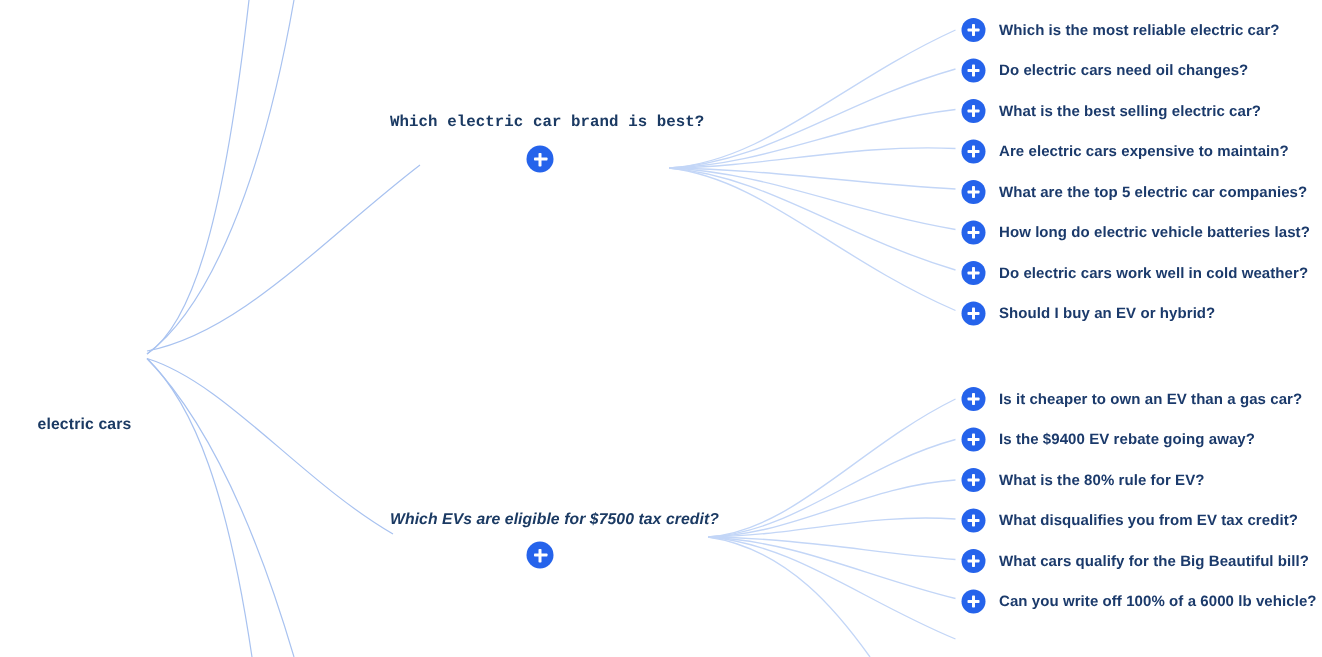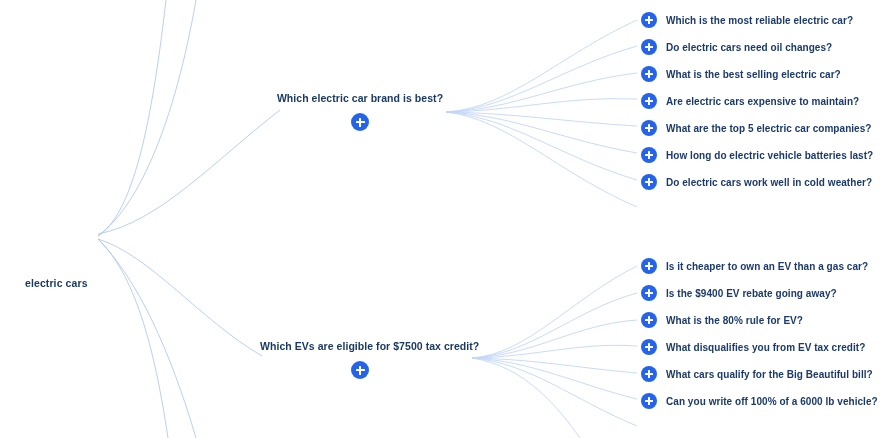--- a/index.html
+++ b/index.html
@@ -87,22 +87,22 @@
   }
   .plus-btn::before {
     left: 4.5px; top: 8.2px;
     width: 9px; height: 2px;
   }
   .plus-btn::after {
     left: 8.2px; top: 4.5px;
     width: 2px; height: 9px;
   }
 
-  #branch-top  { left: 260px; top: 92px;  width: 200px; }
-  #branch-bot  { left: 260px; top: 340px; width: 200px; }
+  #branch-top  { left: 260px; top: 76px;  width: 200px; font-family: Liberation Mono, monospace; }
+  #branch-bot  { left: 260px; top: 340px; width: 200px; font-style: italic; }
 
   
   .leaf-list {
     position: absolute;
     left: 641px;
   }
   #leaf-list-top { top: 12px; }
   #leaf-list-bottom { top: 258px; }
 
   .leaf-item {
@@ -215,20 +215,24 @@
         <span class="leaf-text">What are the top 5 electric car companies?</span>
       </div>
       <div class="leaf-item">
         <span class="leaf-plus"></span>
         <span class="leaf-text">How long do electric vehicle batteries last?</span>
       </div>
       <div class="leaf-item">
         <span class="leaf-plus"></span>
         <span class="leaf-text">Do electric cars work well in cold weather?</span>
       </div>
+      <div class="leaf-item">
+        <span class="leaf-plus"></span>
+        <span class="leaf-text">Should I buy an EV or hybrid?</span>
+      </div>
     </div>
 
   <div class="leaf-list" id="leaf-list-bottom">
       <div class="leaf-item">
         <span class="leaf-plus"></span>
         <span class="leaf-text">Is it cheaper to own an EV than a gas car?</span>
       </div>
       <div class="leaf-item">
         <span class="leaf-plus"></span>
         <span class="leaf-text">Is the $9400 EV rebate going away?</span>

